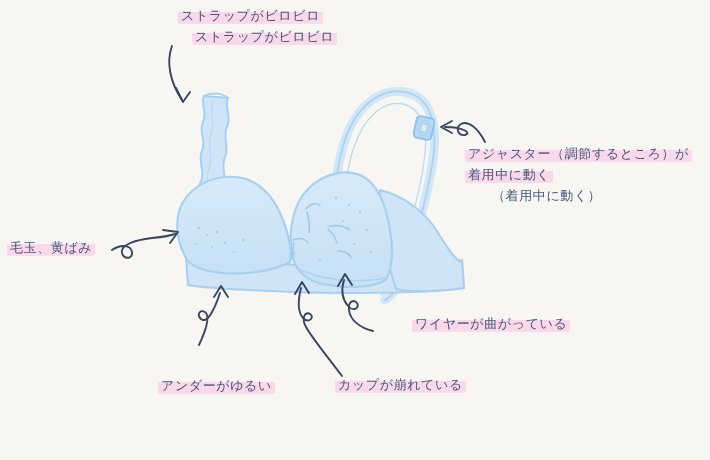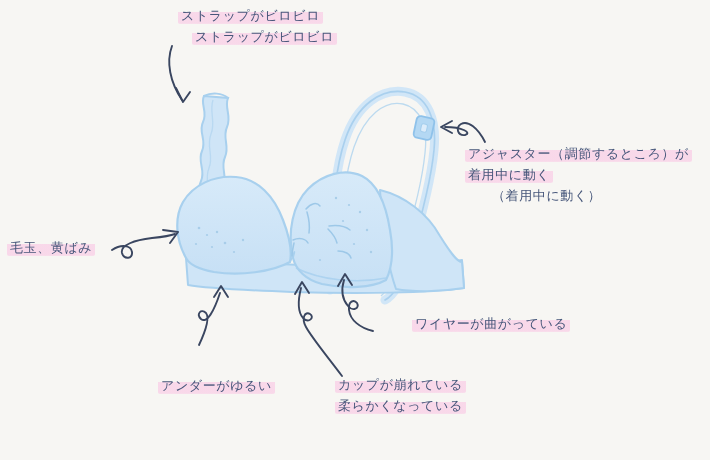--- a/index.html
+++ b/index.html
@@ -246,16 +246,15 @@
   <div class="anno" style="left:158px; top:345px;margin-top:33px;">
     <div><span class="hl">アンダーがゆるい</span></div>
   </div>
 
   <div class="anno" style="left:378px; top:316px;margin-left:34px;">
     <div><span class="hl">ワイヤーが曲がっている</span></div>
   </div>
 
   <div class="anno" style="left:335px; top:377px;">
     <div><span class="hl">カップが崩れている</span></div>
-    <div class="line2"><span class="hl">柔らかくなっている</span></div>
   </div>
 
 </div>
 
 </body></html>

